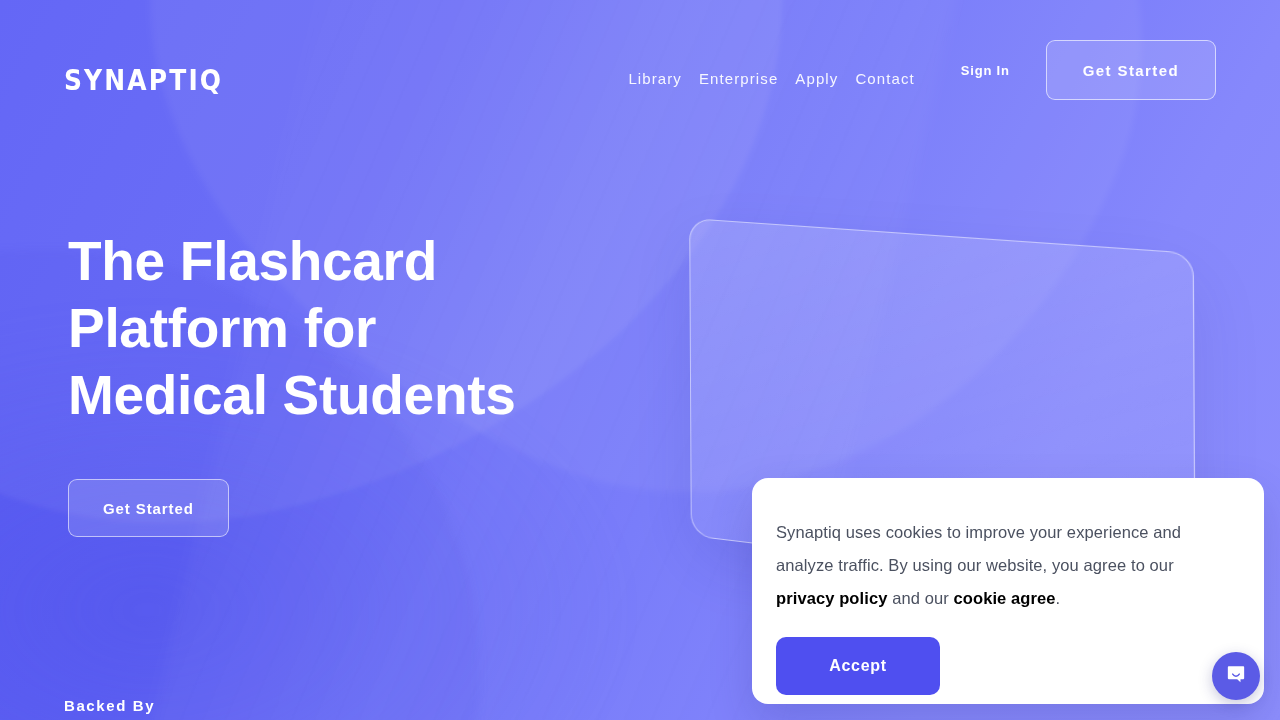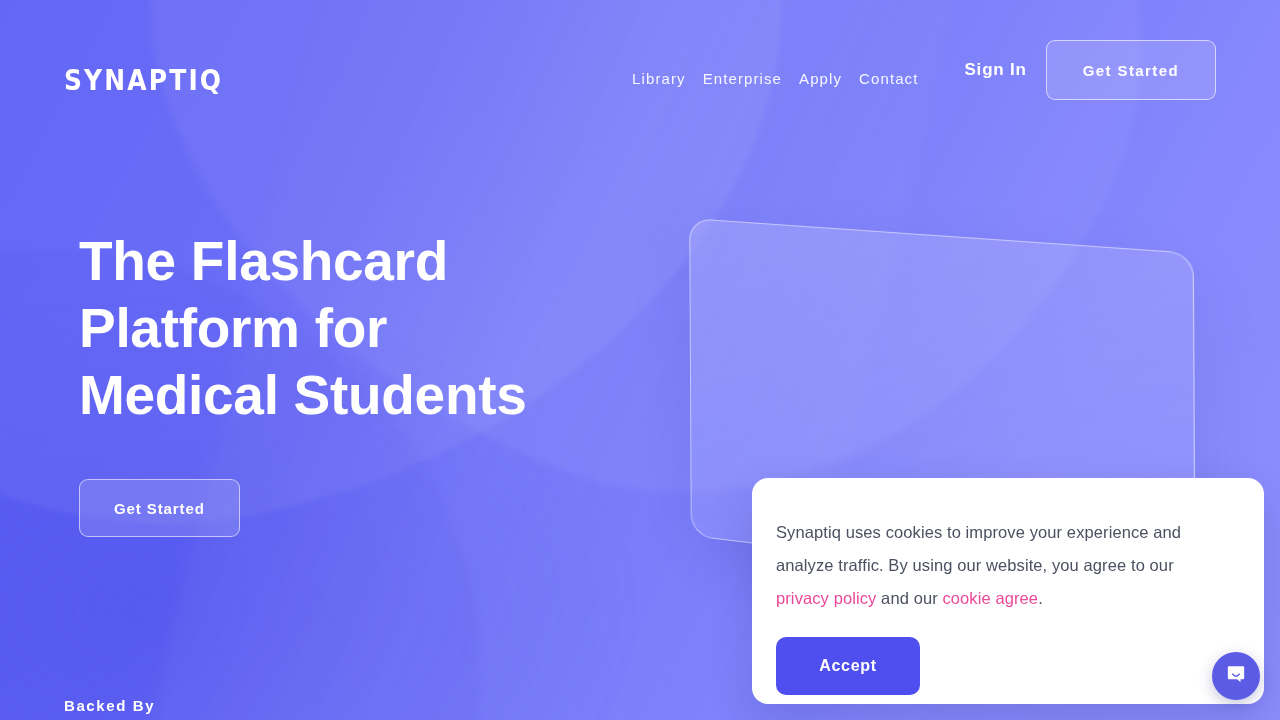--- a/index.html
+++ b/index.html
@@ -130,27 +130,27 @@
     display: flex;
     align-items: center;
     gap: 0;
     margin-left: 42px;
     margin-top: -12px;
   }
 
   .signin {
     color: #ffffff;
     font-weight: 700;
-    font-size: 17px;
+    font-size: 13px;
     letter-spacing: 0.8px;
     text-decoration: none;
     white-space: nowrap;
     cursor: pointer;
     padding: 12px 4px;
-    margin-right: 15px;
+    margin-right: 32px;
   }
 
   .btn-outline {
     display: inline-flex;
     align-items: center;
     justify-content: center;
     height: 60px;
     padding: 0 36px;
     border-radius: 9px;
     border: 1.5px solid rgba(255,255,255,0.62);
@@ -175,21 +175,21 @@
     background: linear-gradient(160deg, rgba(255,255,255,0.155) 0%, rgba(255,255,255,0.085) 60%, rgba(255,255,255,0.05) 100%);
     transform: perspective(1400px) rotateY(-13deg) rotateZ(-0.3deg) skewY(5.6deg);
     transform-origin: left center;
     box-shadow: 0 24px 60px rgba(40,42,150,0.12);
     z-index: 5;
   }
 
   
   .hero {
     position: absolute;
-    left: 79px;
+    left: 68px;
     top: 228px;
     width: 620px;
     z-index: 10;
   }
 
   .hero h1 {
     color: #ffffff;
     font-size: 55px;
     font-weight: 700;
     line-height: 1.22;
@@ -250,31 +250,32 @@
   }
 
   .cookie-text {
     color: #4b5160;
     font-size: 16.5px;
     line-height: 2.0;
     letter-spacing: 0.1px;
   }
 
   .cookie-link {
-    color: #ec4899;
+    color: #000000;
     text-decoration: none;
     cursor: pointer;
+    font-weight: bold;
   }
 
   .btn-accept {
     margin-top: 22px;
     display: inline-flex;
     align-items: center;
     justify-content: center;
-    width: 144px;
+    width: 164px;
     height: 58px;
     border: none;
     border-radius: 10px;
     background: #4f4ff0;
     color: #ffffff;
     font-family: "Liberation Sans", sans-serif;
     font-weight: 700;
     font-size: 16px;
     letter-spacing: 0.7px;
     cursor: pointer;

